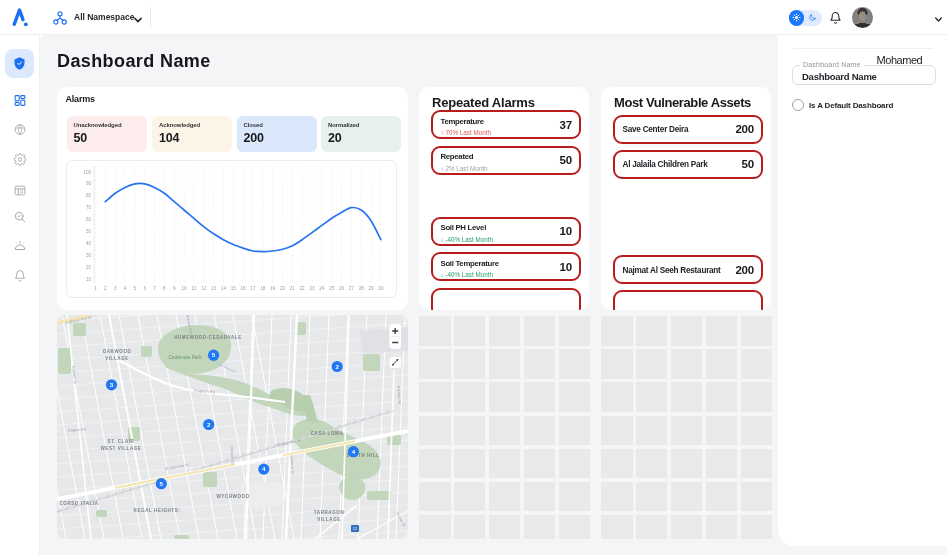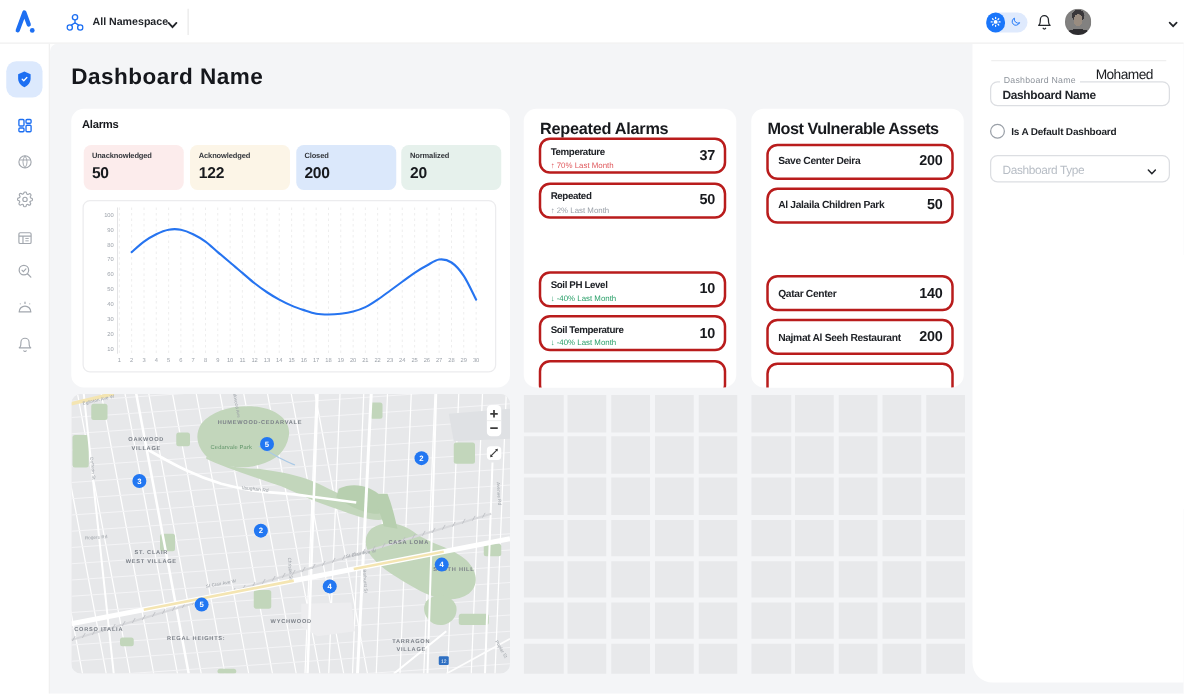--- a/index.html
+++ b/index.html
@@ -158,21 +158,21 @@
   <div id="h1" class="abs">Dashboard Name</div>
 
   <div id="card-alarms" class="card">
     <div class="ctitle" style="left:8.5px;top:7px;font-size:9px">Alarms</div>
     <div class="stat" style="left:9.5px;background:#fcecec">
         <div class="lb">Unacknowledged</div>
         <div class="vl">50</div>
       </div>
     <div class="stat" style="left:95px;background:#fcf5e7">
         <div class="lb">Acknowledged</div>
-        <div class="vl">122</div>
+        <div class="vl">104</div>
       </div>
     <div class="stat" style="left:179.5px;background:#dbe8fb">
         <div class="lb">Closed</div>
         <div class="vl">200</div>
       </div>
     <div class="stat" style="left:264px;background:#e6f1ec">
         <div class="lb">Normalized</div>
         <div class="vl">20</div>
       </div>
 
@@ -286,24 +286,20 @@
 
   <div id="card-mva" class="card">
     <div class="ctitle" style="left:13px;top:7.5px;letter-spacing:-0.4px">Most Vulnerable Assets</div>
     <div class="li" style="top:27.8px">
         <div class="n">Save Center Deira</div>
         <div class="v">200</div>
       </div>
     <div class="li" style="top:62.9px">
         <div class="n">Al Jalaila Children Park</div>
         <div class="v">50</div>
-      </div>
-    <div class="li" style="top:133.1px">
-        <div class="n">Qatar Center</div>
-        <div class="v">140</div>
       </div>
     <div class="li" style="top:168.2px">
         <div class="n">Najmat Al Seeh Restaurant</div>
         <div class="v">200</div>
       </div>
     <div class="li" style="top:203.3px"></div>
   </div>
 
   <div class="skgrid" style="left:419px">
     <div></div>
@@ -563,20 +559,14 @@
   </div>
 
   <div id="rpanel" class="abs">
     <div class="divider"></div>
     <div class="field" id="f1">
         <div class="flabel">Dashboard Name</div>
         <div class="fval">Dashboard Name</div>
       </div>
     <div id="chk"></div>
       <div id="chklb">Is A Default Dashboard</div>
-    <div class="field" id="f2">
-        <div class="ph">Dashboard Type</div>
-      <svg width="9" height="9" viewBox="0 0 8 8" fill="none" stroke="#23262b" stroke-width="1.1" stroke-linecap="round">
-          <path d="M1.5 2.7 L4 5.3 L6.5 2.7"></path>
-        </svg>
-    </div>
   </div>
 </div>
 
 </body></html>

